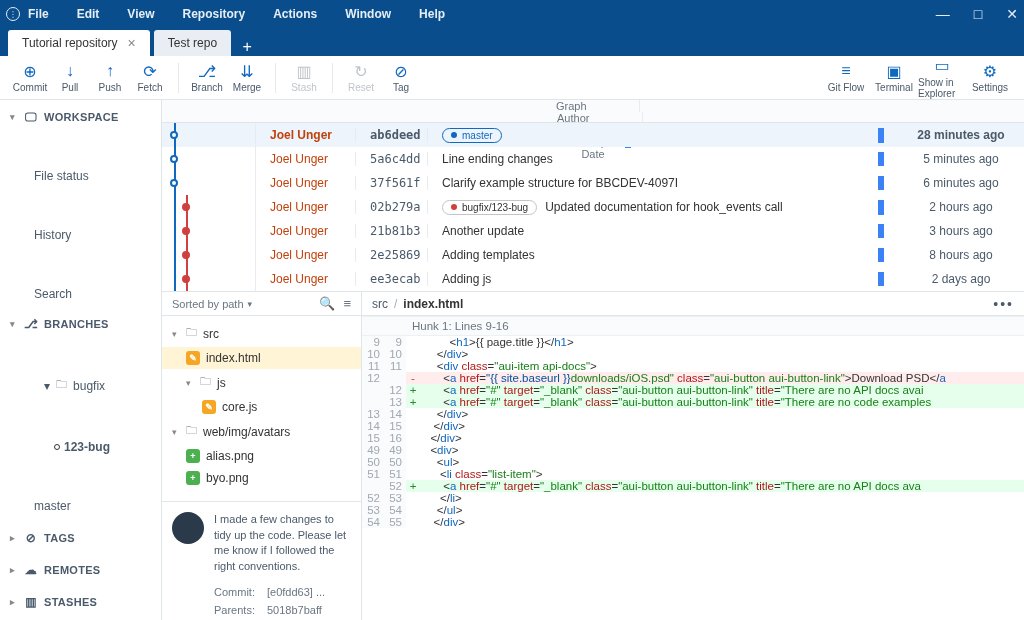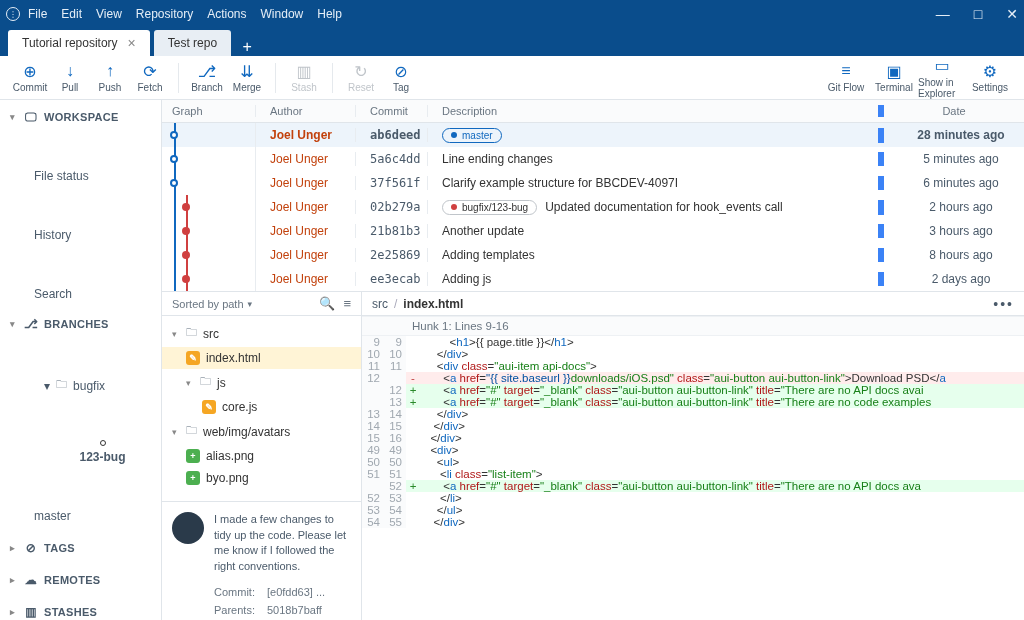--- a/index.html
+++ b/index.html
@@ -1,19 +1,19 @@
 <!DOCTYPE html>
 <html><head>
 <meta charset="utf-8">
 <style>
 * { margin: 0; padding: 0; box-sizing: border-box; font-family: -apple-system, BlinkMacSystemFont, "Segoe UI", sans-serif; }
 body { width: 1024px; height: 620px; overflow: hidden; background: #fff; font-size: 12px; color: #333; }
 .titlebar { height: 28px; background: #0a4d8c; display: flex; align-items: center; padding: 0 6px; color: #e5eef7; }
 .titlebar .app-icon { width: 14px; height: 14px; border: 1.5px solid #e5eef7; border-radius: 50%; display: flex; align-items: center; justify-content: center; font-size: 8px; margin-right: 8px; }
-.titlebar .menu { display: flex; gap: 14px; font-size: 12px; }
+.titlebar .menu { display: flex; gap: 28px; font-size: 12px; font-weight: bold; }
 .titlebar .win-controls { margin-left: auto; display: flex; gap: 24px; font-size: 14px; }
 .tabbar { height: 28px; background: #0a4d8c; display: flex; align-items: flex-end; padding-left: 8px; }
 .tab { background: #fff; height: 26px; padding: 0 14px; display: flex; align-items: center; gap: 10px; border-radius: 3px 3px 0 0; margin-right: 4px; font-size: 12px; }
 .tab.inactive { background: #e8eef4; }
 .tab .close { color: #888; font-size: 14px; }
 .tab-add { color: #fff; font-size: 16px; width: 24px; text-align: center; }
 .toolbar { height: 44px; border-bottom: 1px solid #e0e5ea; display: flex; align-items: center; padding: 0 10px; gap: 4px; }
 .tool { display: flex; flex-direction: column; align-items: center; width: 40px; font-size: 10px; color: #4a5a6a; gap: 2px; cursor: pointer; }
 .tool.wide { width: 48px; }
 .tool .ticon { font-size: 16px; color: #1068bf; height: 18px; display: flex; align-items: center; justify-content: center; }
@@ -22,23 +22,23 @@
 .main { display: flex; height: calc(100% - 100px); }
 .sidebar { width: 162px; border-right: 1px solid #e0e5ea; overflow-y: auto; padding: 6px 0; }
 .side-sec { padding: 4px 10px; display: flex; align-items: center; gap: 6px; color: #4a5a6a; font-size: 11px; letter-spacing: 0.3px; cursor: pointer; }
 .side-sec .chev { font-size: 9px; width: 8px; color: #888; }
 .side-sec .sicon { font-size: 12px; width: 14px; text-align: center; }
 .side-sec.bold { font-weight: 600; }
 .side-item { padding: 4px 10px 4px 34px; font-size: 12px; color: #4a5a6a; cursor: pointer; margin-top: 37px; }
 .side-sub { padding-left: 44px; }
 .side-sub2 { padding-left: 54px; display: flex; align-items: center; gap: 4px; }
 .side-sub2 .dot { width: 6px; height: 6px; border: 1.5px solid #333; border-radius: 50%; background: #fff; }
-.side-sub2.bold { font-weight: 600; flex-direction: column; }
+.side-sub2.bold { font-weight: 600; }
 .content { flex: 1; display: flex; flex-direction: column; overflow: hidden; }
-.cols-head { height: 23px; display: flex; border-bottom: 1px solid #e0e5ea; font-size: 11px; color: #6a7682; align-items: center; background: #fafbfc; }
+.cols-head { height: 23px; display: flex; border-bottom: 1px solid #e0e5ea; font-size: 11px; color: #6a7682; align-items: center; background: #fafbfc; flex-direction: column; }
 .col-graph { width: 94px; padding-left: 10px; border-right: 1px solid #e8ecf0; }
 .col-author { width: 100px; padding-left: 14px; border-right: 1px solid #e8ecf0; }
 .col-commit { width: 72px; padding-left: 14px; border-right: 1px solid #e8ecf0; }
 .col-desc { flex: 1; padding-left: 14px; border-right: 6px solid #3b82f6; }
 .col-date { width: 140px; text-align: center; }
 .commits { overflow-y: auto; }
 .commit-row { display: flex; height: 24px; align-items: center; font-size: 12px; }
 .commit-row.sel { background: #edf4fb; font-weight: 600; }
 .commit-row .col-graph { position: relative; height: 100%; }
 .g-line { position: absolute; width: 2px; background: #1068bf; left: 12px; top: 0; bottom: 0; }

